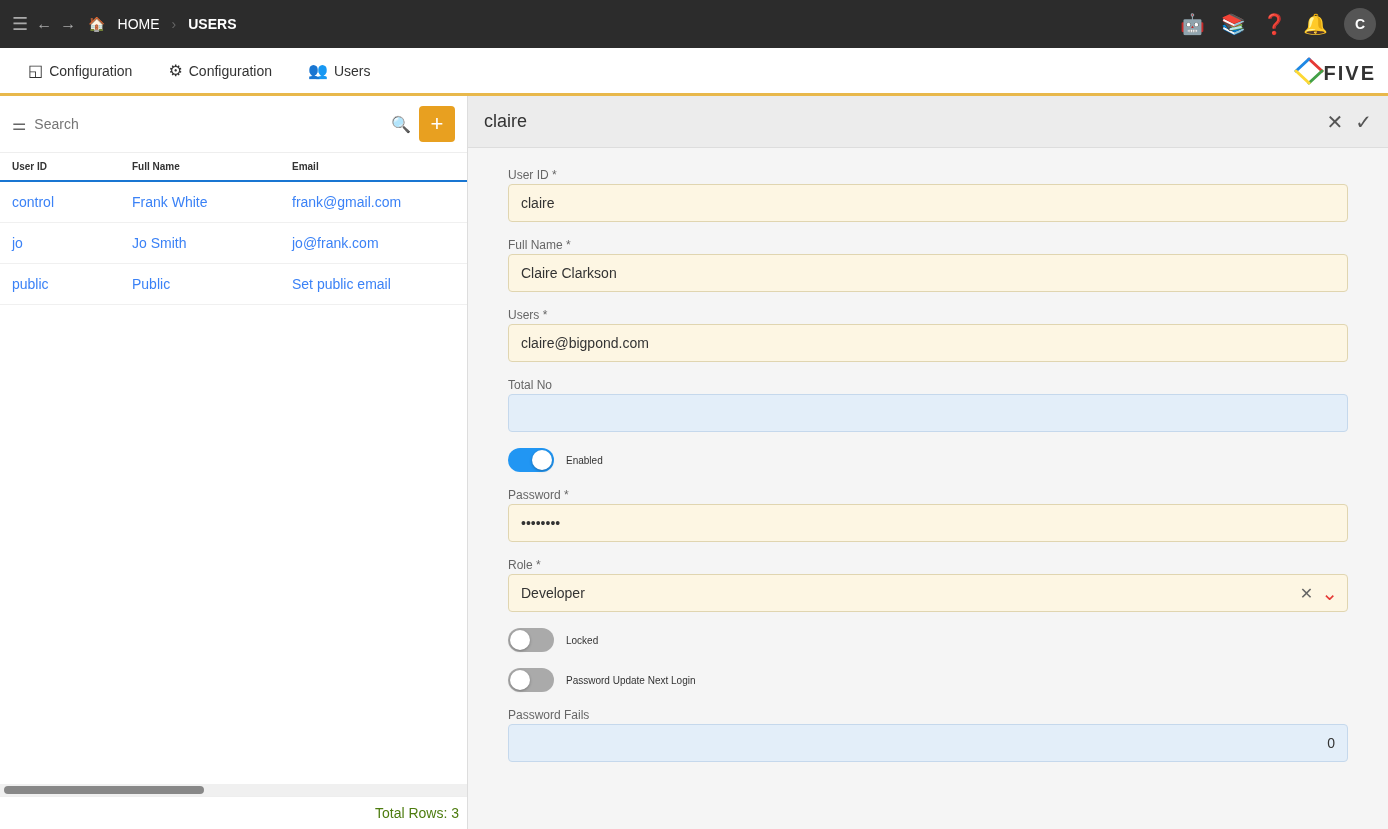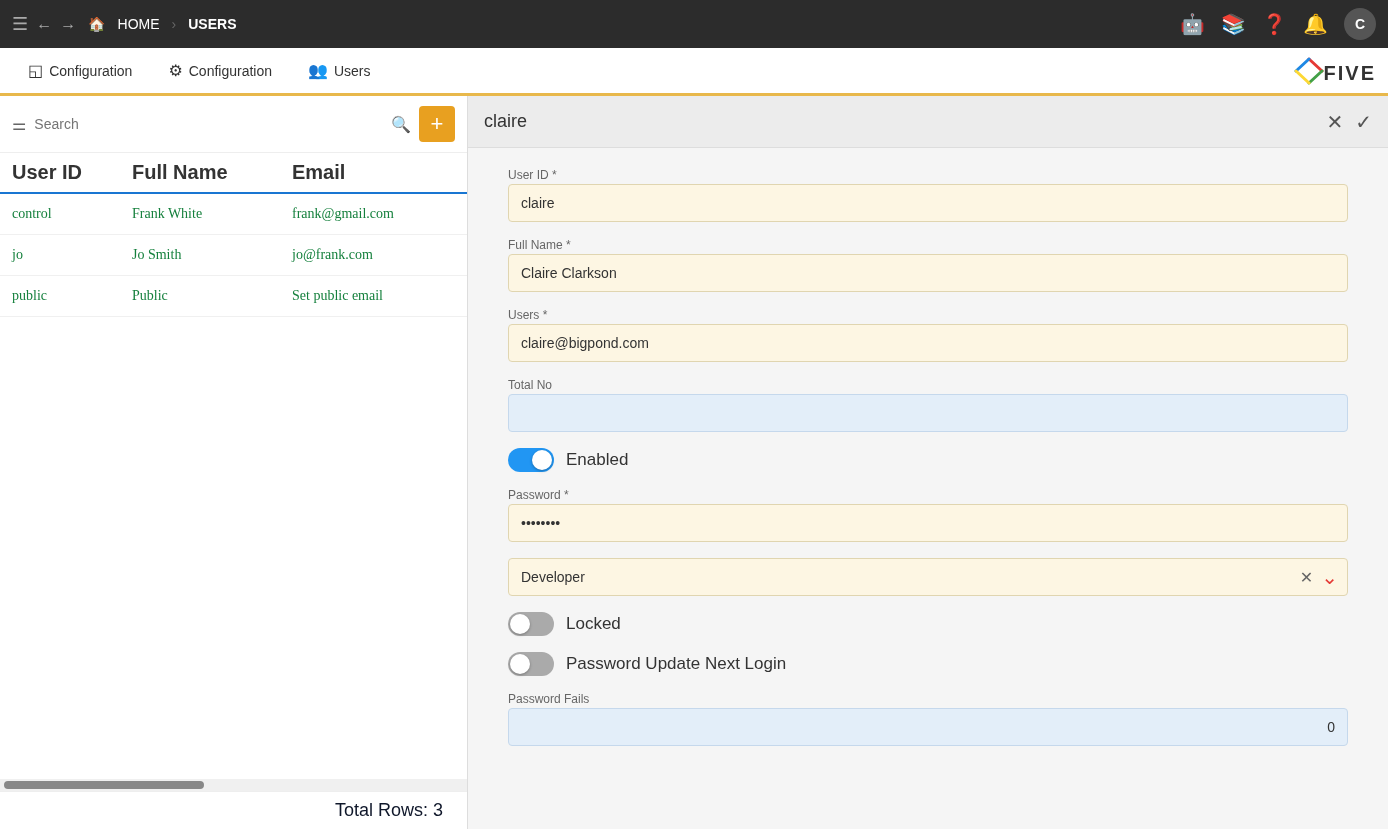--- a/index.html
+++ b/index.html
@@ -73,38 +73,38 @@
       width: 36px; height: 36px; font-size: 22px; cursor: pointer;
       display: flex; align-items: center; justify-content: center;
     }
 
     
     .table-header {
       display: flex; border-bottom: 2px solid #1976d2;
       padding: 8px 12px; background: #fff;
     }
     .th {
-      font-weight: bold; font-size: 20px; color: #333;
+      font-weight: bold; font-size: 10px; color: #333;
     }
     .th-userid { flex: 0 0 120px; }
     .th-fullname { flex: 0 0 160px; }
     .th-email { flex: 1; }
 
     .table-body { flex: 1; overflow-y: auto; }
     .table-row {
       display: flex; padding: 12px 12px;
       border-bottom: 1px solid #f0f0f0; cursor: pointer;
     }
-    .td { font-size: 14px; color: #15803d; font-family: Liberation Serif, serif; }
+    .td { font-size: 14px; color: #3b82f6; }
     .td-userid { flex: 0 0 120px; }
     .td-fullname { flex: 0 0 160px; }
     .td-email { flex: 1; }
 
     .table-footer {
-      padding: 8px 24px; font-size: 18px; color: #0f172a;
+      padding: 8px 8px; font-size: 14px; color: #4d7c0f;
       border-top: 1px solid #eee; text-align: right;
     }
     .scrollbar-area {
       height: 12px; background: #f0f0f0;
       display: flex; align-items: center; padding: 0 4px;
     }
     .scrollbar-thumb {
       width: 200px; height: 8px; background: #888; border-radius: 4px;
     }
 
@@ -170,21 +170,21 @@
     }
     .toggle-slider.on { background: #2196f3; }
     .toggle-slider.off { background: #aaa; }
     .toggle-knob {
       position: absolute; width: 20px; height: 20px; background: white;
       border-radius: 50%; top: 2px; transition: left 0.2s;
       box-shadow: 0 1px 3px rgba(0,0,0,0.3);
     }
     .toggle-knob.on { left: 24px; }
     .toggle-knob.off { left: 2px; }
-    .toggle-label { font-size: 17px; color: #333; }
+    .toggle-label { font-size: 10px; color: #333; }
 
     
     .role-field-wrapper {
       position: relative;
     }
     .role-field-actions {
       position: absolute; right: 8px; top: 50%; transform: translateY(-50%);
       display: flex; align-items: center; gap: 4px;
     }
     .role-clear-btn, .role-chevron-btn {
@@ -342,20 +342,21 @@
         </div>
         <span class="toggle-label">Enabled</span>
       </div>
 
       <div class="form-field">
         <div class="field-label">Password *</div>
         <input type="password" class="field-input" value="12345678" style="">
       </div>
 
       <div class="form-field">
+        <div class="field-label">Role *</div>
         <div class="role-field-wrapper">
           <input type="text" class="field-input-with-actions" value="Developer" style="">
           <div class="role-field-actions">
             <button class="role-clear-btn">✕</button>
             <button class="role-chevron-btn chevron-red-arrow">⌄</button>
           </div>
         </div>
       </div>
 
       <div class="toggle-row">

